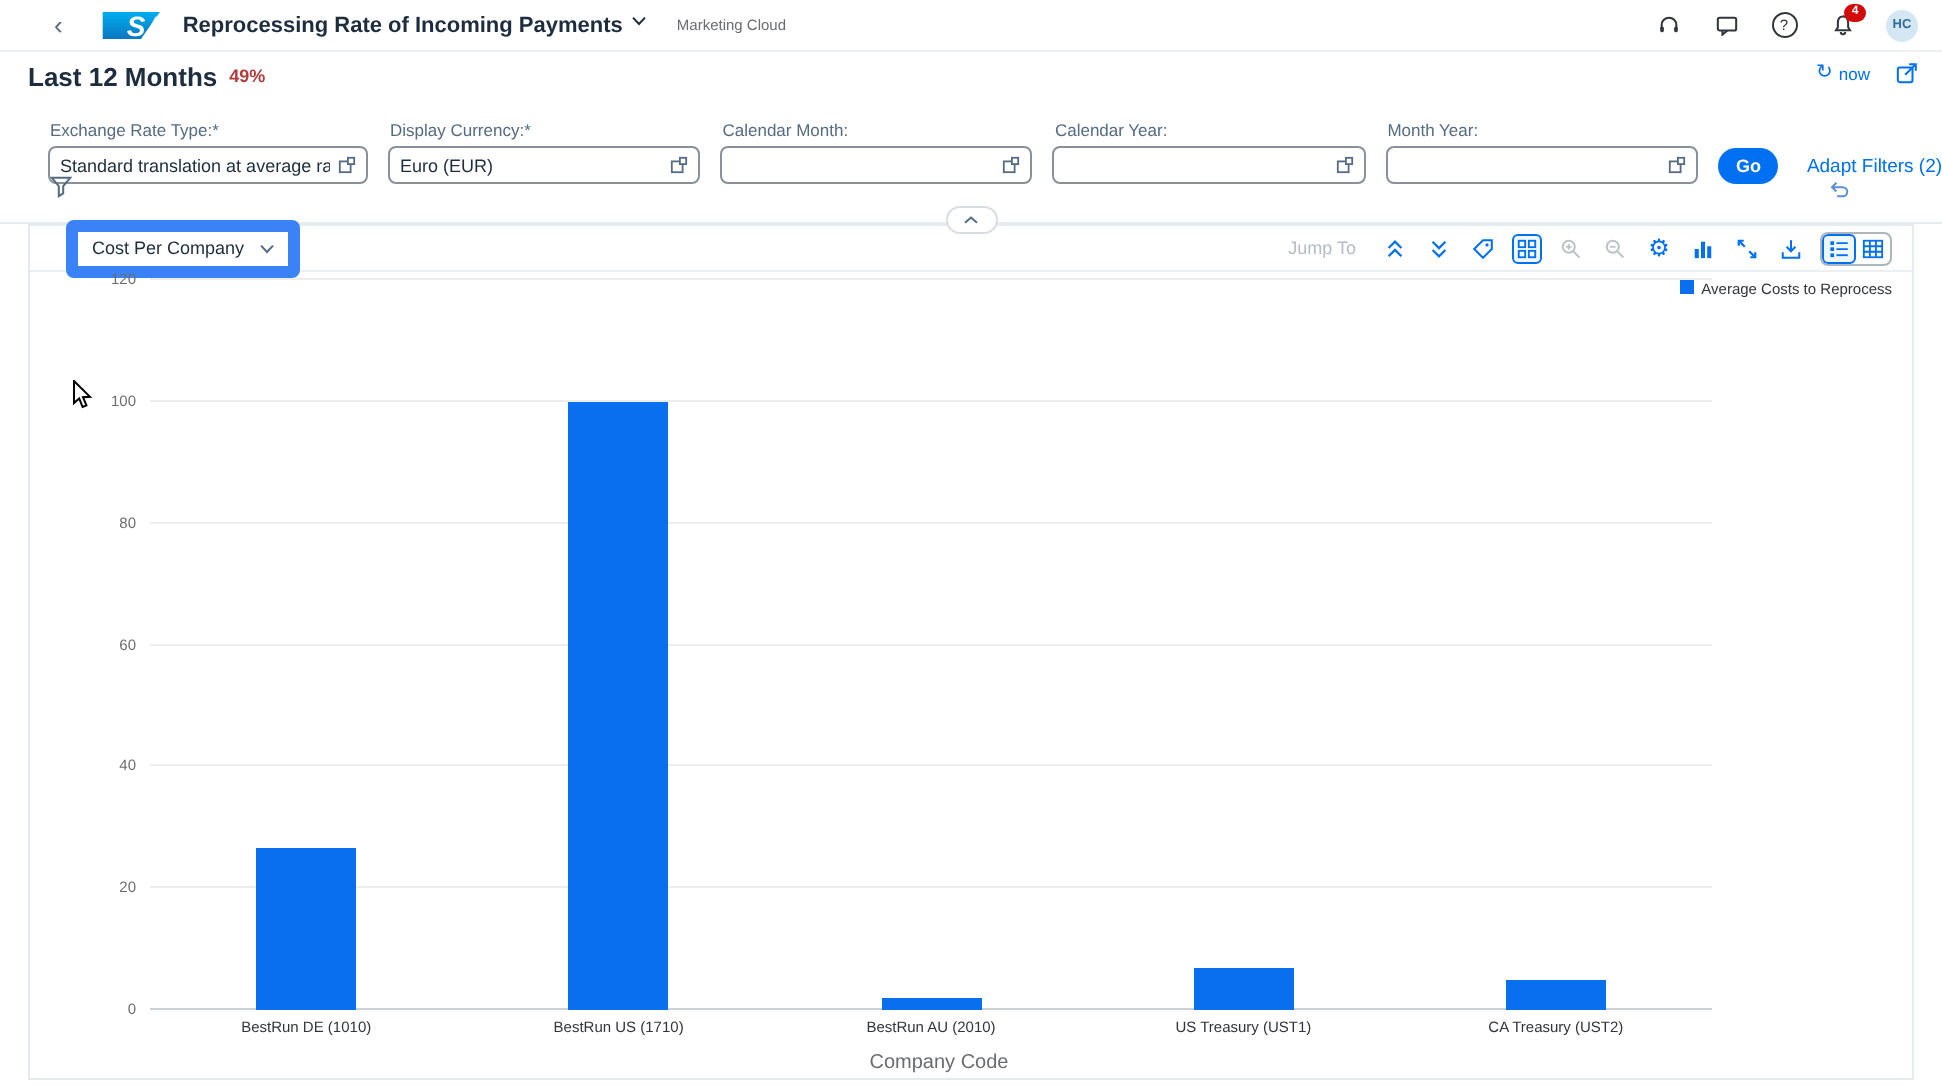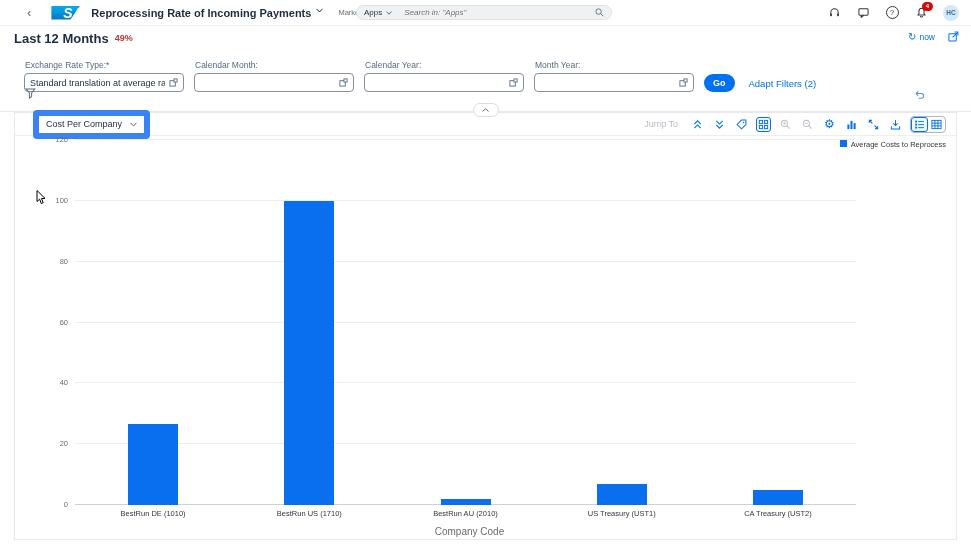--- a/index.html
+++ b/index.html
@@ -89,33 +89,20 @@
         <span>SAP</span>
       </div>
     <div class="app-title">
       <span>Reprocessing Rate of Incoming Payments</span>
       <svg width="7" height="5" viewBox="0 0 7 5">
           <polyline points="0.5,0.8 3.5,4 6.5,0.8" fill="none" stroke="#1d2d3e" stroke-width="1"></polyline>
         </svg>
     </div>
     <span class="env-label">Marketing Cloud</span>
 
-    <div class="search">
-      <span class="scope">
-        <span>Apps</span>
-        <svg width="6" height="4" viewBox="0 0 6 4">
-            <polyline points="0.5,0.6 3,3.2 5.5,0.6" fill="none" stroke="#556b82" stroke-width="1"></polyline>
-          </svg>
-      </span>
-      <input value="" placeholder="Search in: &quot;Apps&quot;" style="">
-      <svg width="9" height="9" viewBox="0 0 10 10">
-          <circle cx="4" cy="4" r="3" fill="none" stroke="#556b82" stroke-width="1"></circle>
-          <line x1="6.3" y1="6.3" x2="9.2" y2="9.2" stroke="#556b82" stroke-width="1"></line>
-        </svg>
-    </div>
 
     <div class="shell-actions">
       <span class="shell-icon">
         <svg width="11" height="11" viewBox="0 0 12 12">
             <path d="M2,8 V6 a4,4 0 0 1 8,0 V8" fill="none" stroke="#32363a" stroke-width="1.1"></path>
             <rect x="1.2" y="7" width="2" height="3" rx="0.8" fill="#32363a"></rect>
             <rect x="8.8" y="7" width="2" height="3" rx="0.8" fill="#32363a"></rect>
           </svg>
       </span>
       <span class="shell-icon">
@@ -161,20 +148,30 @@
         <span class="flabel">Exchange Rate Type:*</span>
         <div class="finput">
           <span class="val">Standard translation at average rate (M)</span>
           <svg class="vh-icon" width="9" height="9" viewBox="0 0 10 10">
               <rect x="1" y="3" width="6" height="6" fill="none" stroke="currentColor" stroke-width="1"></rect>
               <rect x="5.5" y="1" width="3.5" height="3.5" fill="#fff" stroke="currentColor" stroke-width="1"></rect>
             </svg>
         </div>
       </div>
 
+      <div class="ffield">
+        <span class="flabel">Display Currency:*</span>
+        <div class="finput">
+          <span class="val">Euro (EUR)</span>
+          <svg class="vh-icon" width="9" height="9" viewBox="0 0 10 10">
+              <rect x="1" y="3" width="6" height="6" fill="none" stroke="currentColor" stroke-width="1"></rect>
+              <rect x="5.5" y="1" width="3.5" height="3.5" fill="#fff" stroke="currentColor" stroke-width="1"></rect>
+            </svg>
+        </div>
+      </div>
 
       <div class="ffield">
         <span class="flabel">Calendar Month:</span>
         <div class="finput">
           <span class="val"></span>
           <svg class="vh-icon" width="9" height="9" viewBox="0 0 10 10">
               <rect x="1" y="3" width="6" height="6" fill="none" stroke="currentColor" stroke-width="1"></rect>
               <rect x="5.5" y="1" width="3.5" height="3.5" fill="#fff" stroke="currentColor" stroke-width="1"></rect>
             </svg>
         </div>

